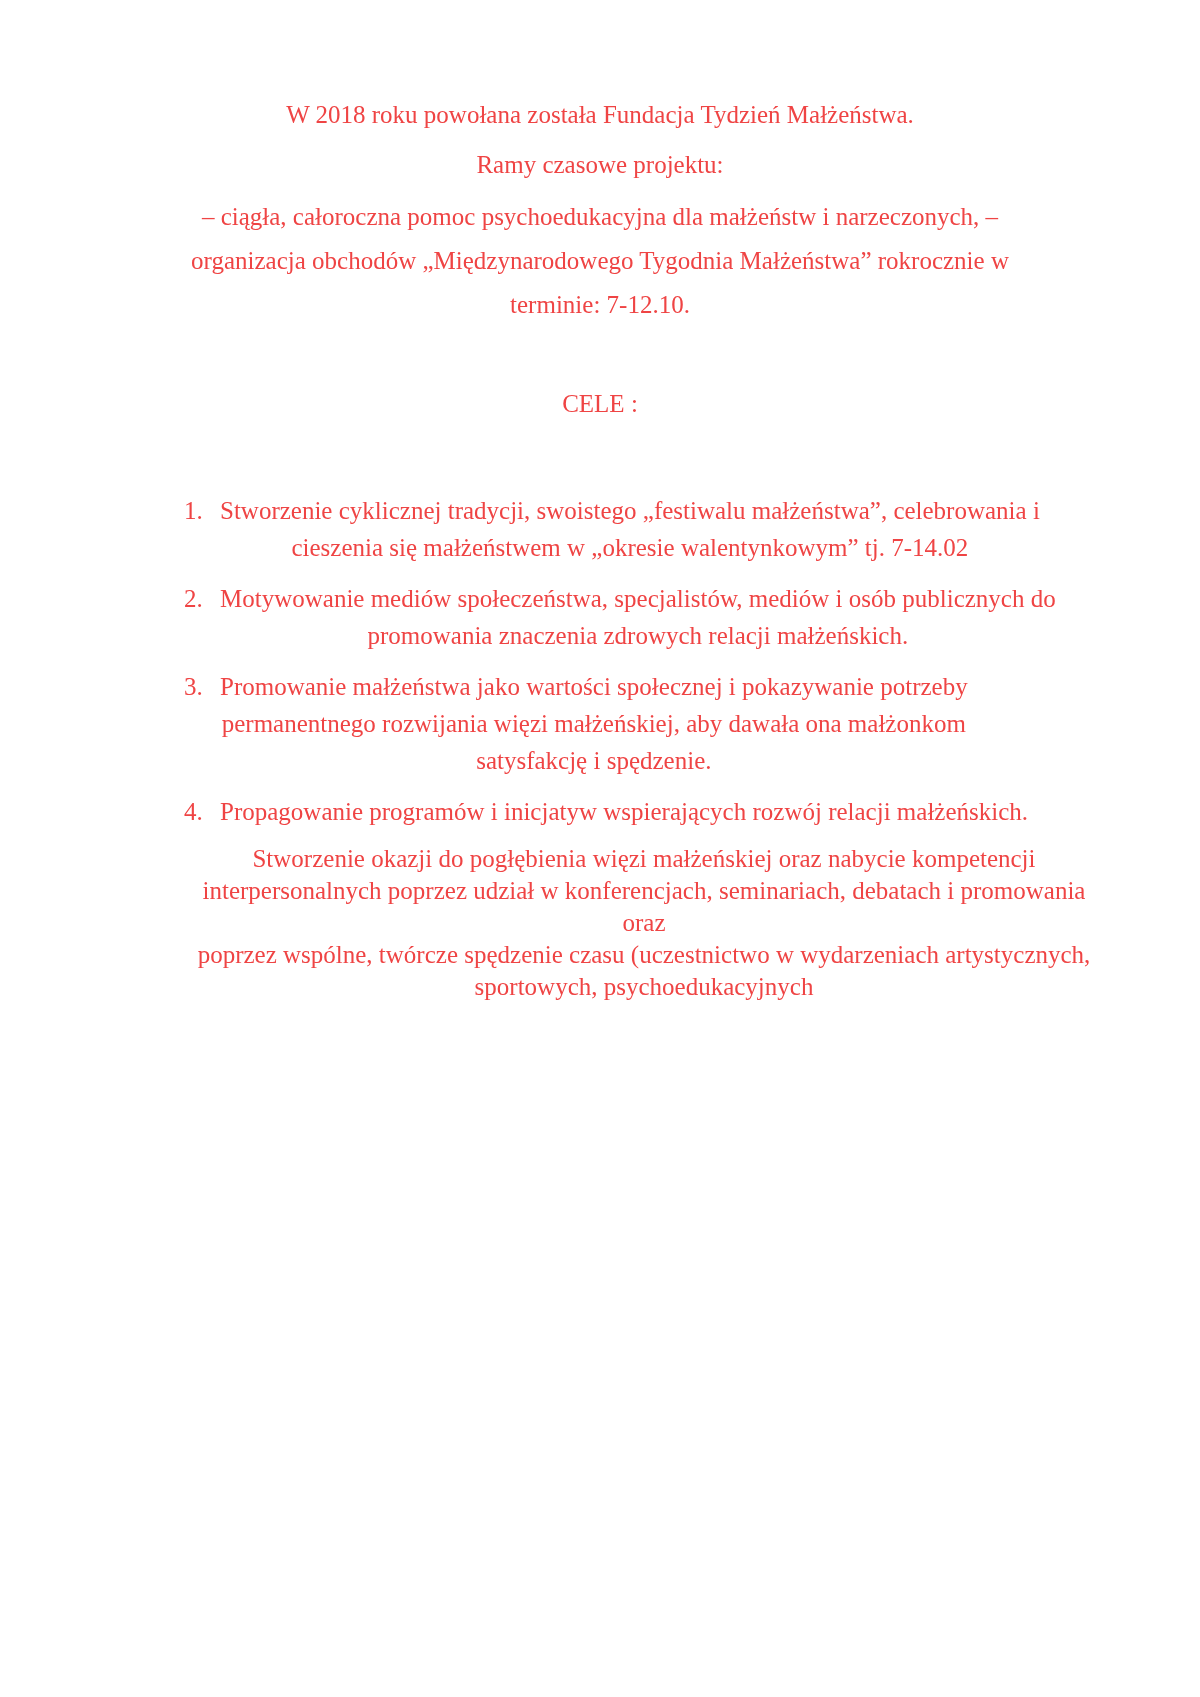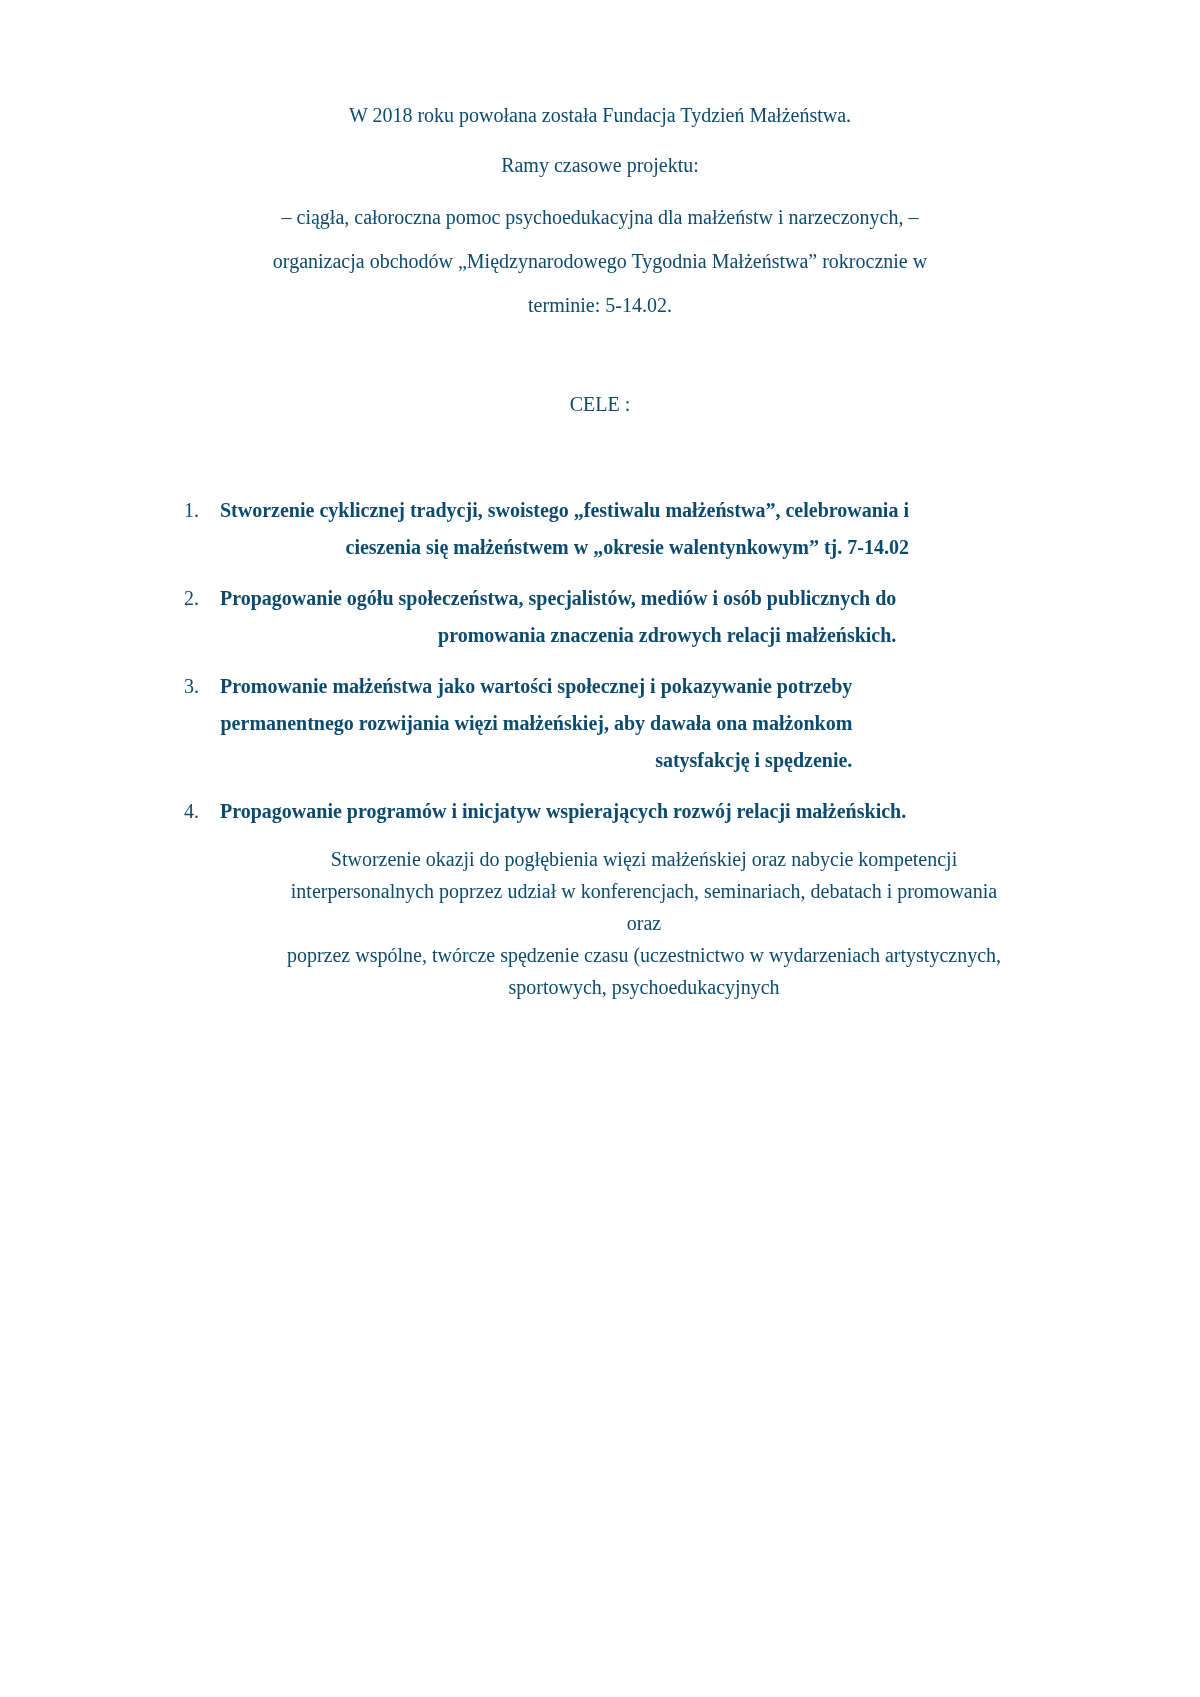--- a/index.html
+++ b/index.html
@@ -6,22 +6,22 @@
     margin: 0;
     padding: 0;
     background: #ffffff;
   }
   .page {
     position: relative;
     width: 1200px;
     height: 1697px;
     background: #ffffff;
     font-family: "Liberation Serif", "DejaVu Serif", serif;
-    font-size: 20px;
-    color: #0c4a6e;
+    font-size: 25px;
+    color: #ef4444;
     overflow: hidden;
   }
   .centered {
     position: absolute;
     left: 0;
     width: 1200px;
     text-align: center;
   }
   .intro        { top: 100px; line-height: 30px; }
   .doc-heading  { top: 150px; line-height: 30px; font-weight: normal; }
@@ -43,51 +43,51 @@
     align-items: flex-start;
     margin: 0 0 14px 0;
   }
   .goal-num {
     flex: 0 0 36px;
     width: 36px;
     line-height: 37px;
     text-align: left;
   }
   .goal-lines { line-height: 37px; }
-  .goal-lines .ln { text-align: right; font-weight: bold; }
+  .goal-lines .ln { text-align: center; }
 </style>
 </head>
 <body>
 
 <div class="page">
 
   <div class="centered intro ln">W 2018 roku powołana została Fundacja Tydzień Małżeństwa.</div>
 
   <div class="centered doc-heading ln">Ramy czasowe projektu:</div>
 
   <div class="centered timeframe">
     <div class="ln">– ciągła, całoroczna pomoc psychoedukacyjna dla małżeństw i narzeczonych, –</div>
     <div class="ln">organizacja obchodów „Międzynarodowego Tygodnia Małżeństwa” rokrocznie w</div>
-    <div class="ln">terminie: 5-14.02.</div>
+    <div class="ln">terminie: 7-12.10.</div>
   </div>
 
   <div class="centered cele-heading ln">CELE :</div>
 
   <ol class="goals">
     <li class="goal">
       <span class="goal-num">1.</span>
       <div class="goal-lines">
         <div class="ln">Stworzenie cyklicznej tradycji, swoistego „festiwalu małżeństwa”, celebrowania i</div>
         <div class="ln">cieszenia się małżeństwem w „okresie walentynkowym” tj. 7-14.02</div>
       </div>
     </li>
     <li class="goal">
       <span class="goal-num">2.</span>
       <div class="goal-lines">
-        <div class="ln">Propagowanie ogółu społeczeństwa, specjalistów, mediów i osób publicznych do</div>
+        <div class="ln">Motywowanie mediów społeczeństwa, specjalistów, mediów i osób publicznych do</div>
         <div class="ln">promowania znaczenia zdrowych relacji małżeńskich.</div>
       </div>
     </li>
     <li class="goal">
       <span class="goal-num">3.</span>
       <div class="goal-lines">
         <div class="ln">Promowanie małżeństwa jako wartości społecznej i pokazywanie potrzeby</div>
         <div class="ln">permanentnego rozwijania więzi małżeńskiej, aby dawała ona małżonkom</div>
         <div class="ln">satysfakcję i spędzenie.</div>
       </div>

